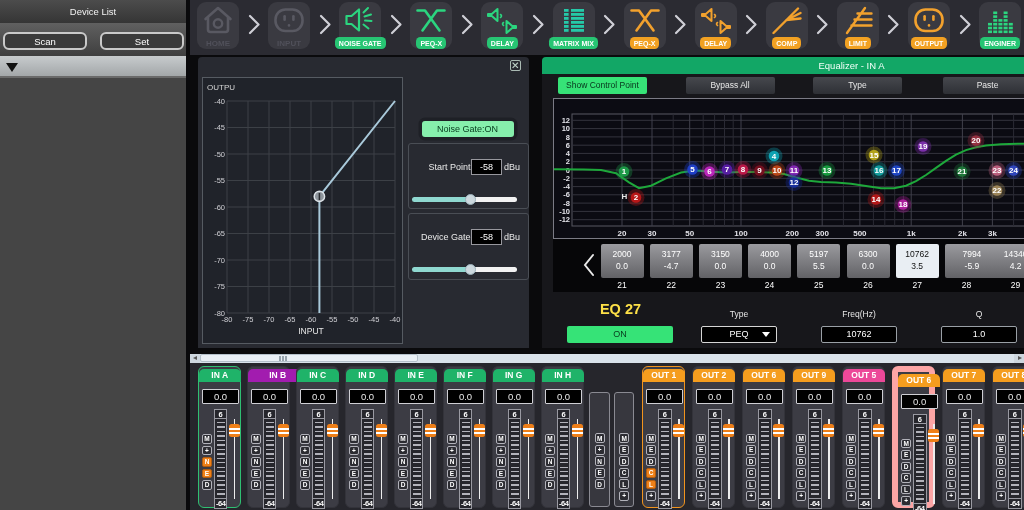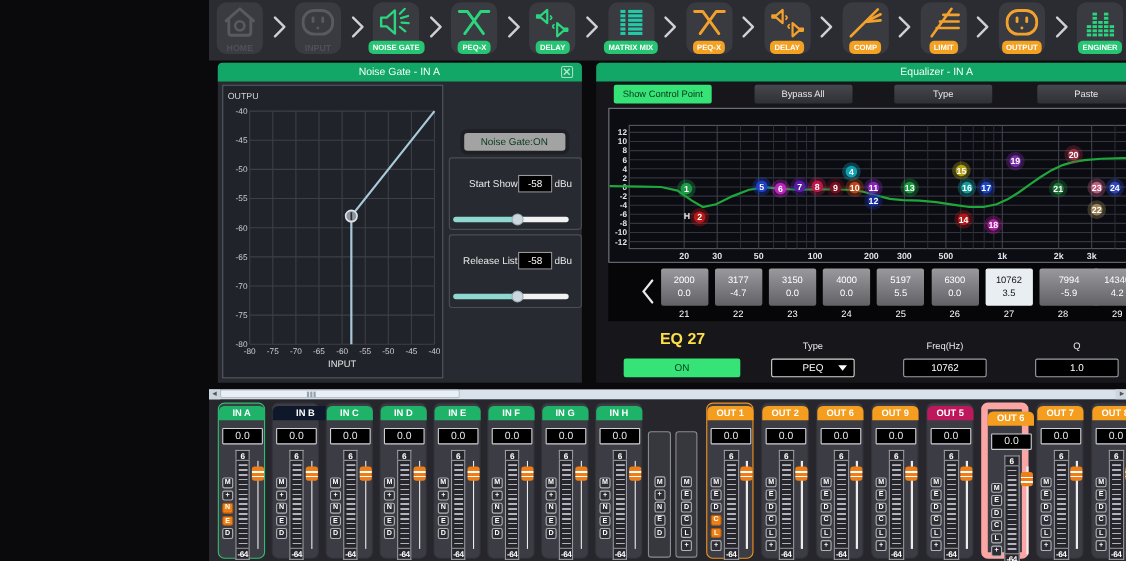--- a/index.html
+++ b/index.html
@@ -3,20 +3,29 @@
 <style>
 * { margin:0; padding:0; box-sizing:border-box; }
 html,body { width:1024px; height:510px; overflow:hidden; background:#0a0a0c;
   font-family:"Liberation Sans", sans-serif; }
 .abs { position:absolute; }
 .ctr { display:flex; align-items:center; justify-content:center; }
 </style></head>
 <body>
 <div class="abs" style="left:0;top:0;width:1024px;height:510px;background:#0a0a0c;">
 
+<div class="abs" style="left:0;top:0;width:186px;height:510px;background:#454545;">
+  <div class="abs ctr" style="left:0;top:0;width:186px;height:23px;background:linear-gradient(#4c4c4c,#353535);color:#f2f2f2;font-size:9.5px;">Device List</div>
+  <div class="abs" style="left:0;top:23px;width:186px;height:33px;background:linear-gradient(#606060,#3f3f3f);"></div>
+  <div class="abs ctr" style="left:3px;top:32px;width:84px;height:18px;background:#3a3a3a;border:2px solid #c9c9c9;border-radius:6px;color:#fff;font-size:9.5px;">Scan</div>
+  <div class="abs ctr" style="left:100px;top:32px;width:84px;height:18px;background:#3a3a3a;border:2px solid #c9c9c9;border-radius:6px;color:#fff;font-size:9.5px;">Set</div>
+  <div class="abs" style="left:0;top:56px;width:186px;height:22px;background:linear-gradient(#c7cbcd,#a3a7a9);border-bottom:2px solid #6a6a6a;">
+    <div class="abs" style="left:6px;top:7px;width:0;height:0;border-left:6.5px solid transparent;border-right:6.5px solid transparent;border-top:9px solid #111;"></div>
+  </div>
+</div>
 <div class="abs" style="left:190px;top:0;width:834px;height:55px;background:#2b2b32;">
       <div class="abs" style="left:7.0px;top:2px;width:42px;height:47px;background:#3a3a41;border-radius:9px;"></div>
       <svg class="abs" style="left:13.0px;top:5px;" width="30" height="30" viewBox="0 0 30 30">
         <path d="M2.5 14 L15 3 L27.5 14 M5 11.8 V24.5 Q5 27 7.5 27 H22.5 Q25 27 25 24.5 V11.8" stroke="#595962" stroke-width="2.6" fill="none" stroke-linejoin="round" stroke-linecap="round"></path>
         <circle cx="15" cy="18.5" r="4.2" stroke="#595962" stroke-width="2.4" fill="none"></circle>
       </svg>
       <div class="abs ctr" style="left:-1.0px;top:38px;width:58px;height:10px;color:#50505a;font-size:8px;font-weight:bold;">HOME</div>
       <svg class="abs" style="left:57.5px;top:13.5px;" width="13" height="21" viewBox="0 0 13 21">
         <polyline points="2,2 10.5,10.5 2,19" stroke="#cfcfd6" stroke-width="2.2" fill="none" stroke-linecap="round" stroke-linejoin="round"></polyline>
       </svg>
@@ -164,21 +173,20 @@
         <rect x="23.8" y="25.5" width="4" height="2.6" fill="#2bd57f"></rect>
         <rect x="23.8" y="21.7" width="4" height="2.6" fill="#2bd57f"></rect>
         <rect x="23.8" y="17.9" width="4" height="2.6" fill="#2bd57f"></rect>
       </svg>
       <div class="abs ctr" style="left:781.1px;top:37px;width:58px;height:12px;">
         <div class="ctr" style="height:12px;padding:0 4px;background:#25c573;border-radius:4.5px;color:#fff;font-size:7px;font-weight:bold;white-space:nowrap;">ENGINER</div>
       </div>
     </div>
 
 <div class="abs" style="left:197.5px;top:57px;width:331px;height:291px;background:#282a31;border-radius:4px 4px 0 0;">
-  <div class="abs ctr" style="left:0;top:0;width:331px;height:16.5px;background:#12a766;border-radius:4px 4px 0 0;color:#f2fff8;font-size:9.5px;">Noise Gate - IN A</div>
   <div class="abs" style="left:312.5px;top:2.5px;width:11px;height:11px;border:1.2px solid rgba(225,248,235,0.7);border-radius:2px;">
     <svg width="8.5" height="8.5" viewBox="0 0 8 8" style="display:block;">
           <path d="M1.5 1.5 L6.5 6.5 M6.5 1.5 L1.5 6.5" stroke="rgba(225,248,235,0.8)" stroke-width="1.2"></path>
         </svg>
   </div>
 <div class="abs" style="left:4.5px;top:20px;width:201px;height:267px;background:#20232a;border:1px solid #565b62;">
         <svg width="204" height="265" viewBox="0 0 204 265" style="display:block;">
           <line x1="24" y1="23" x2="24" y2="235" stroke="#3c4046" stroke-width="1"></line>
           <line x1="45" y1="23" x2="45" y2="235" stroke="#3c4046" stroke-width="1"></line>
           <line x1="66" y1="23" x2="66" y2="235" stroke="#3c4046" stroke-width="1"></line>
@@ -215,27 +223,27 @@
           <text x="150" y="243.5" text-anchor="middle" font-size="7.5" fill="#cfcfd4">-50</text>
           <text x="171" y="243.5" text-anchor="middle" font-size="7.5" fill="#cfcfd4">-45</text>
           <text x="192" y="243.5" text-anchor="middle" font-size="7.5" fill="#cfcfd4">-40</text>
           <text x="108" y="256" text-anchor="middle" font-size="8.5" fill="#e8e8e8">INPUT</text>
           <text x="4" y="12" font-size="8" fill="#d5d5d5">OUTPU</text>
           <polyline points="116.4,235 116.4,118.4 192,23" stroke="#a9c9da" stroke-width="2" fill="none"></polyline>
           <circle cx="116.4" cy="118.4" r="5.2" fill="#8e959c" stroke="#dde3e8" stroke-width="1.5"></circle>
           <line x1="116.4" y1="115" x2="116.4" y2="122" stroke="#2a2d31" stroke-width="1.5"></line>
         </svg>
       </div>
-  <div class="abs ctr" style="left:224px;top:63.5px;width:92px;height:16px;background:#a3a3a3;border-radius:3px;box-shadow:0 0 0 3.5px #1e2026;color:#073b1e;font-size:9px;">Noise Gate:ON</div>
+  <div class="abs ctr" style="left:224px;top:63.5px;width:92px;height:16px;background:#86efac;border-radius:3px;box-shadow:0 0 0 3.5px #1e2026;color:#073b1e;font-size:9px;">Noise Gate:ON</div>
   <div class="abs" style="left:210.5px;top:85.5px;width:120.5px;height:66px;border:1px solid #4a4e55;border-radius:3px;"></div>
   <div class="abs" style="left:210.5px;top:155.5px;width:120.5px;height:67px;border:1px solid #4a4e55;border-radius:3px;"></div>
-<div class="abs" style="left:214px;top:101.5px;width:59px;height:16px;color:#e9e9e9;font-size:9px;display:flex;align-items:center;justify-content:flex-end;">Start Show</div>
+<div class="abs" style="left:214px;top:101.5px;width:59px;height:16px;color:#e9e9e9;font-size:9px;display:flex;align-items:center;justify-content:flex-end;">Start Point</div>
       <div class="abs ctr" style="left:273.5px;top:101.5px;width:31px;height:16px;background:#000;border:1px solid #98989e;color:#fff;font-size:9px;">-58</div>
       <div class="abs" style="left:306.5px;top:105.0px;color:#e9e9e9;font-size:9px;">dBu</div>
-      <div class="abs" style="left:214px;top:171.5px;width:59px;height:16px;color:#e9e9e9;font-size:9px;display:flex;align-items:center;justify-content:flex-end;">Release List</div>
+      <div class="abs" style="left:214px;top:171.5px;width:59px;height:16px;color:#e9e9e9;font-size:9px;display:flex;align-items:center;justify-content:flex-end;">Device Gate</div>
       <div class="abs ctr" style="left:273.5px;top:171.5px;width:31px;height:16px;background:#000;border:1px solid #98989e;color:#fff;font-size:9px;">-58</div>
       <div class="abs" style="left:306.5px;top:175.0px;color:#e9e9e9;font-size:9px;">dBu</div>
       <div class="abs" style="left:214px;top:139.5px;width:105px;height:5px;border-radius:2.5px;background:linear-gradient(90deg,#8fd8d0 0 58.5px,#f2f2f2 58.5px);"></div>
       <div class="abs" style="left:267px;top:136.5px;width:11px;height:11px;border-radius:50%;background:#ccd8de;border:1px solid #9ab0ba;"></div>
       <div class="abs" style="left:214px;top:209.5px;width:105px;height:5px;border-radius:2.5px;background:linear-gradient(90deg,#8fd8d0 0 58.5px,#f2f2f2 58.5px);"></div>
       <div class="abs" style="left:267px;top:206.5px;width:11px;height:11px;border-radius:50%;background:#ccd8de;border:1px solid #9ab0ba;"></div>
     </div>
 
 <div class="abs" style="left:541.5px;top:57px;width:620px;height:291px;background:#17171b;border-radius:4px 4px 0 0;">
   <div class="abs ctr" style="left:0;top:0;width:620px;height:16.5px;background:#12a766;border-radius:4px 4px 0 0;color:#f2fff8;font-size:9.5px;">Equalizer - IN A</div>
@@ -432,21 +440,21 @@
         <div class="abs ctr" style="left:15.3px;top:132px;width:13.7px;height:10px;background:#26262c;border:1px solid #9a9aa2;border-top:none;color:#fff;font-size:7.5px;font-weight:bold;letter-spacing:-0.5px;">-64</div>
         <div class="abs" style="left:35.3px;top:52px;width:1.7px;height:80px;background:#ededed;"></div>
         <div class="abs" style="left:30.7px;top:57.2px;width:10.8px;height:13.7px;border-radius:2.5px;background:linear-gradient(#ee7f18 0 4.2px,#fff 4.2px 5.8px,#ee7f18 5.8px 8.4px,#fff 8.4px 10px,#ee7f18 10px);"></div>
         <div class="abs ctr" style="left:3.6px;top:67.5px;width:9.8px;height:9.8px;background:#2c2c32;border:1px solid #b2b2ba;color:#fff;border-radius:2px;font-size:6.5px;font-weight:bold;">M</div>
         <div class="abs ctr" style="left:3.6px;top:79px;width:9.8px;height:9.8px;background:#2c2c32;border:1px solid #b2b2ba;color:#fff;border-radius:2px;font-size:6.5px;font-weight:bold;">+</div>
         <div class="abs ctr" style="left:3.6px;top:90.5px;width:9.8px;height:9.8px;background:#ee8018;border:1px solid #b05c10;color:#fff;border-radius:2px;font-size:6.5px;font-weight:bold;">N</div>
         <div class="abs ctr" style="left:3.6px;top:102px;width:9.8px;height:9.8px;background:#ee8018;border:1px solid #b05c10;color:#fff;border-radius:2px;font-size:6.5px;font-weight:bold;">E</div>
         <div class="abs ctr" style="left:3.6px;top:113.5px;width:9.8px;height:9.8px;background:#2c2c32;border:1px solid #b2b2ba;color:#fff;border-radius:2px;font-size:6.5px;font-weight:bold;">D</div>
       </div>
       <div class="abs" style="left:56.5px;top:12px;width:43.5px;height:142px;background:#3c3c44;border-radius:6px;border:1px solid #33333a;">
-        <div class="abs ctr" style="left:0.2px;top:2px;width:60px;height:13.6px;background:#0f172a;border-radius:5px 5px 0 0;color:#fff;font-size:8.5px;font-weight:bold;">IN B</div>
+        <div class="abs ctr" style="left:0.2px;top:2px;width:60px;height:13.6px;background:#a21caf;border-radius:5px 5px 0 0;color:#fff;font-size:8.5px;font-weight:bold;">IN B</div>
         <div class="abs ctr" style="left:3.5px;top:22px;width:37px;height:15px;background:#000;border:1.5px solid #cfcfd4;border-radius:1px;color:#e8e8e8;font-size:9.5px;">0.0</div>
         <div class="abs ctr" style="left:15.3px;top:42.5px;width:13.7px;height:9px;background:#26262c;border:1px solid #9a9aa2;border-bottom:none;color:#fff;font-size:7.5px;font-weight:bold;">6</div>
         <div class="abs" style="left:15.3px;top:51.5px;width:13.7px;height:80.5px;background:#26262c;border:1px solid #9a9aa2;padding:3px 1.8px 2px 1.8px;">
           <div style="width:100%;height:100%;background:repeating-linear-gradient(to bottom, #b2b2ba 0, #b2b2ba 1.4px, transparent 1.4px, transparent 4.45px);"></div>
         </div>
         <div class="abs ctr" style="left:15.3px;top:132px;width:13.7px;height:10px;background:#26262c;border:1px solid #9a9aa2;border-top:none;color:#fff;font-size:7.5px;font-weight:bold;letter-spacing:-0.5px;">-64</div>
         <div class="abs" style="left:35.3px;top:52px;width:1.7px;height:80px;background:#ededed;"></div>
         <div class="abs" style="left:30.7px;top:57.2px;width:10.8px;height:13.7px;border-radius:2.5px;background:linear-gradient(#ee7f18 0 4.2px,#fff 4.2px 5.8px,#ee7f18 5.8px 8.4px,#fff 8.4px 10px,#ee7f18 10px);"></div>
         <div class="abs ctr" style="left:3.6px;top:67.5px;width:9.8px;height:9.8px;background:#2c2c32;border:1px solid #b2b2ba;color:#fff;border-radius:2px;font-size:6.5px;font-weight:bold;">M</div>
         <div class="abs ctr" style="left:3.6px;top:79px;width:9.8px;height:9.8px;background:#2c2c32;border:1px solid #b2b2ba;color:#fff;border-radius:2px;font-size:6.5px;font-weight:bold;">+</div>
@@ -612,21 +620,21 @@
         <div class="abs" style="left:35.3px;top:52px;width:1.7px;height:80px;background:#ededed;"></div>
         <div class="abs" style="left:30.7px;top:57.2px;width:10.8px;height:13.7px;border-radius:2.5px;background:linear-gradient(#ee7f18 0 4.2px,#fff 4.2px 5.8px,#ee7f18 5.8px 8.4px,#fff 8.4px 10px,#ee7f18 10px);"></div>
         <div class="abs ctr" style="left:3.6px;top:67px;width:9.8px;height:9.8px;background:#2c2c32;border:1px solid #b2b2ba;color:#fff;border-radius:2px;font-size:6.5px;font-weight:bold;">M</div>
         <div class="abs ctr" style="left:3.6px;top:78.5px;width:9.8px;height:9.8px;background:#2c2c32;border:1px solid #b2b2ba;color:#fff;border-radius:2px;font-size:6.5px;font-weight:bold;">E</div>
         <div class="abs ctr" style="left:3.6px;top:90px;width:9.8px;height:9.8px;background:#2c2c32;border:1px solid #b2b2ba;color:#fff;border-radius:2px;font-size:6.5px;font-weight:bold;">D</div>
         <div class="abs ctr" style="left:3.6px;top:101.5px;width:9.8px;height:9.8px;background:#2c2c32;border:1px solid #b2b2ba;color:#fff;border-radius:2px;font-size:6.5px;font-weight:bold;">C</div>
         <div class="abs ctr" style="left:3.6px;top:113px;width:9.8px;height:9.8px;background:#2c2c32;border:1px solid #b2b2ba;color:#fff;border-radius:2px;font-size:6.5px;font-weight:bold;">L</div>
         <div class="abs ctr" style="left:3.6px;top:124.5px;width:9.8px;height:9.8px;background:#2c2c32;border:1px solid #b2b2ba;color:#fff;border-radius:2px;font-size:6.5px;font-weight:bold;">+</div>
       </div>
       <div class="abs" style="left:651.6px;top:12px;width:43.5px;height:142px;background:#3c3c44;border-radius:6px;border:1px solid #33333a;">
-        <div class="abs ctr" style="left:0.2px;top:2px;width:42px;height:13.6px;background:#be185d;border-radius:5px 5px 0 0;color:#fff;font-size:8.5px;font-weight:bold;">OUT 5</div>
+        <div class="abs ctr" style="left:0.2px;top:2px;width:42px;height:13.6px;background:#ec4899;border-radius:5px 5px 0 0;color:#fff;font-size:8.5px;font-weight:bold;">OUT 5</div>
         <div class="abs ctr" style="left:3.5px;top:22px;width:37px;height:15px;background:#000;border:1.5px solid #cfcfd4;border-radius:1px;color:#e8e8e8;font-size:9.5px;">0.0</div>
         <div class="abs ctr" style="left:15.3px;top:42.5px;width:13.7px;height:9px;background:#26262c;border:1px solid #9a9aa2;border-bottom:none;color:#fff;font-size:7.5px;font-weight:bold;">6</div>
         <div class="abs" style="left:15.3px;top:51.5px;width:13.7px;height:80.5px;background:#26262c;border:1px solid #9a9aa2;padding:3px 1.8px 2px 1.8px;">
           <div style="width:100%;height:100%;background:repeating-linear-gradient(to bottom, #b2b2ba 0, #b2b2ba 1.4px, transparent 1.4px, transparent 4.45px);"></div>
         </div>
         <div class="abs ctr" style="left:15.3px;top:132px;width:13.7px;height:10px;background:#26262c;border:1px solid #9a9aa2;border-top:none;color:#fff;font-size:7.5px;font-weight:bold;letter-spacing:-0.5px;">-64</div>
         <div class="abs" style="left:35.3px;top:52px;width:1.7px;height:80px;background:#ededed;"></div>
         <div class="abs" style="left:30.7px;top:57.2px;width:10.8px;height:13.7px;border-radius:2.5px;background:linear-gradient(#ee7f18 0 4.2px,#fff 4.2px 5.8px,#ee7f18 5.8px 8.4px,#fff 8.4px 10px,#ee7f18 10px);"></div>
         <div class="abs ctr" style="left:3.6px;top:67px;width:9.8px;height:9.8px;background:#2c2c32;border:1px solid #b2b2ba;color:#fff;border-radius:2px;font-size:6.5px;font-weight:bold;">M</div>
         <div class="abs ctr" style="left:3.6px;top:78.5px;width:9.8px;height:9.8px;background:#2c2c32;border:1px solid #b2b2ba;color:#fff;border-radius:2px;font-size:6.5px;font-weight:bold;">E</div>

